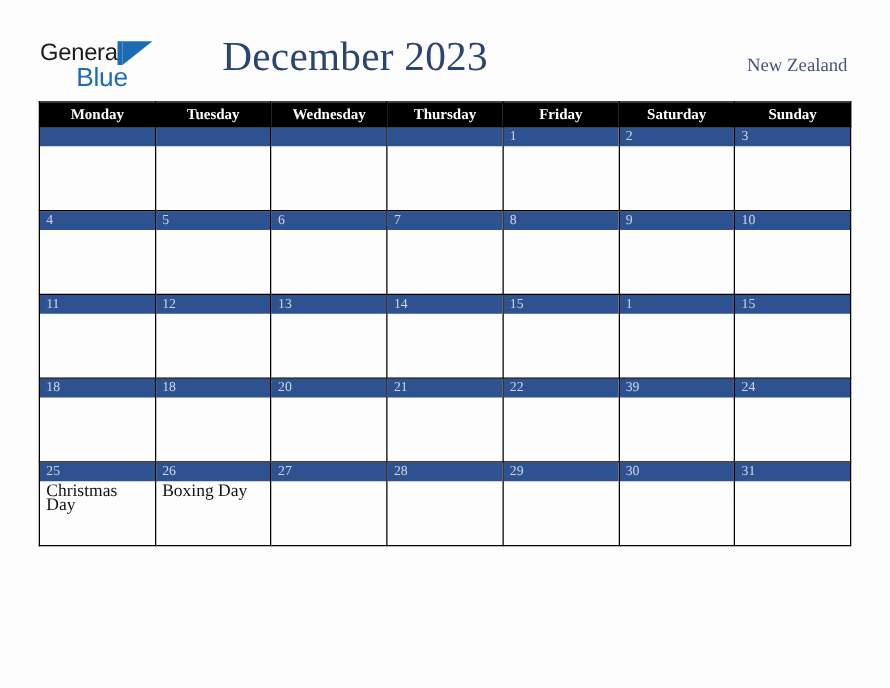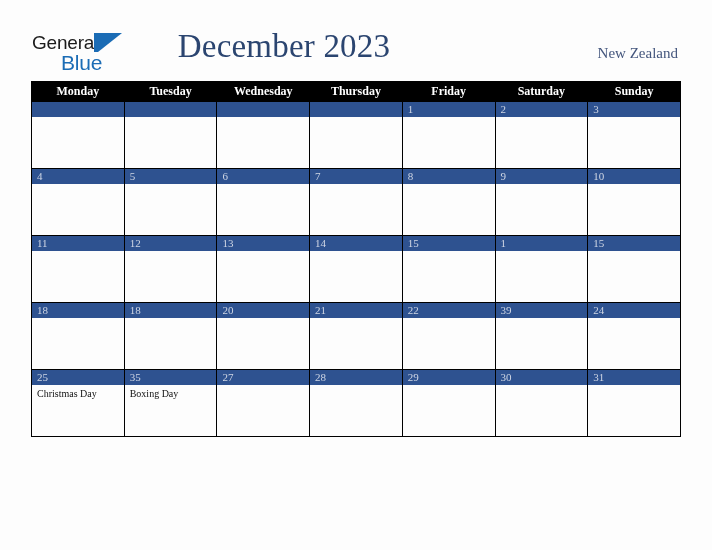--- a/index.html
+++ b/index.html
@@ -149,21 +149,21 @@
   .daynum.empty {
     color: transparent;
   }
   .events {
     display: block;
     padding: 3px 4px 0 5px;
   }
   .event {
     display: block;
     font-family: "Liberation Serif", serif;
-    font-size: 10px;
+    font-size: 14px;
     color: #111111;
     line-height: 11px;
   }
 </style>
 </head>
 <body>
 
 <div class="page">
 
   <div class="header">
@@ -319,21 +319,21 @@
           </td>
         </tr>
         <tr>
           <td>
             <span class="daynum">25</span>
             <span class="events">
               <span class="event">Christmas Day</span>
             </span>
           </td>
           <td>
-            <span class="daynum">35</span>
+            <span class="daynum">26</span>
             <span class="events">
               <span class="event">Boxing Day</span>
             </span>
           </td>
           <td>
             <span class="daynum">27</span>
             <span class="events"></span>
           </td>
           <td>
             <span class="daynum">28</span>

